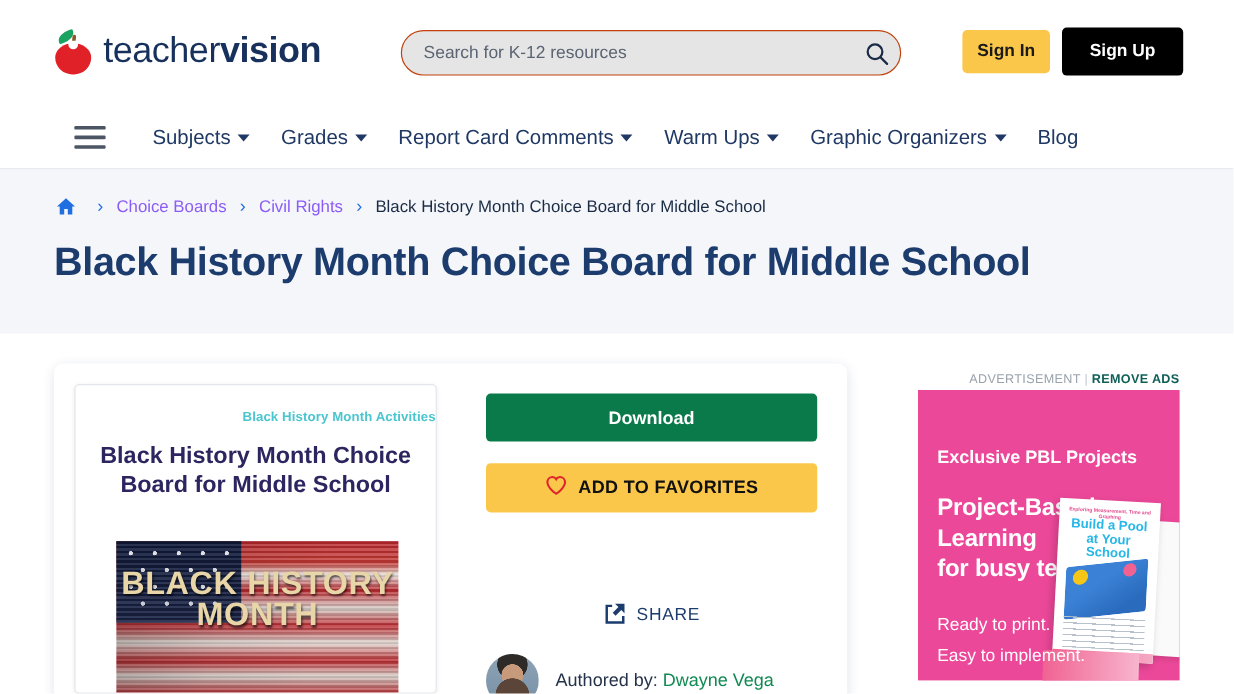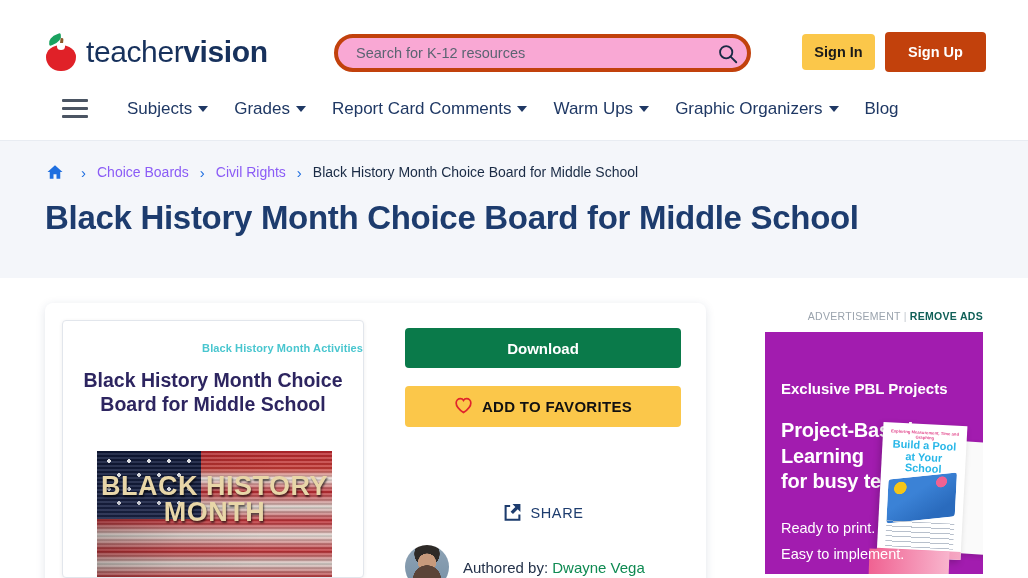--- a/index.html
+++ b/index.html
@@ -7,21 +7,21 @@
     width: 1028px; height: 578px;
     overflow: hidden;
     background: #ffffff;
     font-family: "Liberation Sans", sans-serif;
     color: #1f3864;
   }
   .page { position: relative; width: 1028px; height: 578px; background: #fff; }
 
   
   .header {
-    position: absolute; top: 12px; left: 0; width: 916px; height: 80px;
+    position: absolute; top: 3px; left: 0; width: 916px; height: 80px;
     background: #ffffff;
     display: flex; align-items: center;
   }
   .logo {
     position: absolute; left: 44px; top: 18px;
     display: flex; align-items: center; height: 44px;
   }
   .apple-icon { position: relative; width: 34px; height: 38px; margin-right: 8px; }
   .apple-body {
     position: absolute; left: 2px; top: 12px; width: 30px; height: 26px;
@@ -40,47 +40,47 @@
     background: #1aa260; border-radius: 80% 10% 80% 10%;
     transform: rotate(-18deg);
   }
   .logo-text { font-size: 30px; letter-spacing: -0.4px; color: #17315c; line-height: 1; }
   .logo-text .lt-light { font-weight: 400; }
   .logo-text .lt-bold { font-weight: 700; }
 
   .searchbox {
     position: absolute; left: 334px; top: 22px;
     width: 417px; height: 38px;
-    border: 4px solid #c2410c; border-radius: 19px;
-    background: #f9a8d4; display: flex; align-items: center;
+    border: 1px solid #c2410c; border-radius: 19px;
+    background: #e5e5e5; display: flex; align-items: center;
   }
   .searchbox input {
     flex: 1; border: none; outline: none; background: transparent;
     font-family: "Liberation Sans", sans-serif;
     font-size: 14.5px; color: #4a5568; padding: 0 12px 0 18px;
   }
   .searchbox input::placeholder { color: #5b6472; }
   .search-icon { width: 40px; display: flex; align-items: center; justify-content: center; }
 
   .btn-signin {
     position: absolute; left: 802px; top: 22px; width: 73px; height: 36px;
     background: #fbc74a; border: none; border-radius: 4px;
     color: #1a1a1a; font-size: 14.5px; font-weight: 700;
     font-family: "Liberation Sans", sans-serif; cursor: pointer;
   }
   .btn-signup {
     position: absolute; left: 885px; top: 20px; width: 101px; height: 40px;
-    background: #c2410c; border: none; border-radius: 4px;
+    background: #000000; border: none; border-radius: 4px;
     color: #ffffff; font-size: 14.5px; font-weight: 700;
     font-family: "Liberation Sans", sans-serif; cursor: pointer;
   }
 
   
   .nav {
-    position: absolute; top: 84px; left: 0; width: 1028px; height: 50px;
+    position: absolute; top: 90px; left: 0; width: 1028px; height: 50px;
     display: flex; align-items: center; background: #fff;
   }
   .hamburger { position: absolute; left: 62px; top: 15px; width: 26px; height: 20px; cursor: pointer; }
   .hamburger span {
     display: block; width: 26px; height: 3px; background: #4b5563; border-radius: 1px;
     margin-bottom: 5px;
   }
   .nav-items { position: absolute; left: 114px; top: 0; height: 50px; display: flex; align-items: center; gap: 0; }
   .nav-item {
     font-size: 17px; color: #1f3864; font-weight: 400;
@@ -209,22 +209,22 @@
 
   
   .ad-label {
     position: absolute; left: 765px; top: 310px; width: 218px;
     text-align: right; font-size: 10.5px; letter-spacing: 0.3px;
   }
   .ad-label .adv { color: #9aa3ad; }
   .ad-label .sep { color: #c3c9d0; margin: 0 3px; }
   .ad-label .remove { color: #0f5f57; font-weight: 700; cursor: pointer; }
   .ad {
-    position: absolute; left: 765px; top: 332px; width: 218px; height: 242px;
-    background: #a21caf; overflow: hidden;
+    position: absolute; left: 765px; top: 325px; width: 218px; height: 242px;
+    background: #ec4899; overflow: hidden;
   }
   .ad-eyebrow {
     position: absolute; left: 16px; top: 48px; font-size: 15px; font-weight: 700; color: #ffffff;
   }
   .ad-head {
     position: absolute; left: 16px; top: 86px; font-size: 20px; font-weight: 700;
     color: #ffffff; line-height: 1.28; letter-spacing: -0.2px;
   }
   .ad-sub1 {
     position: absolute; left: 16px; top: 188px; font-size: 14.5px; color: #ffffff;

